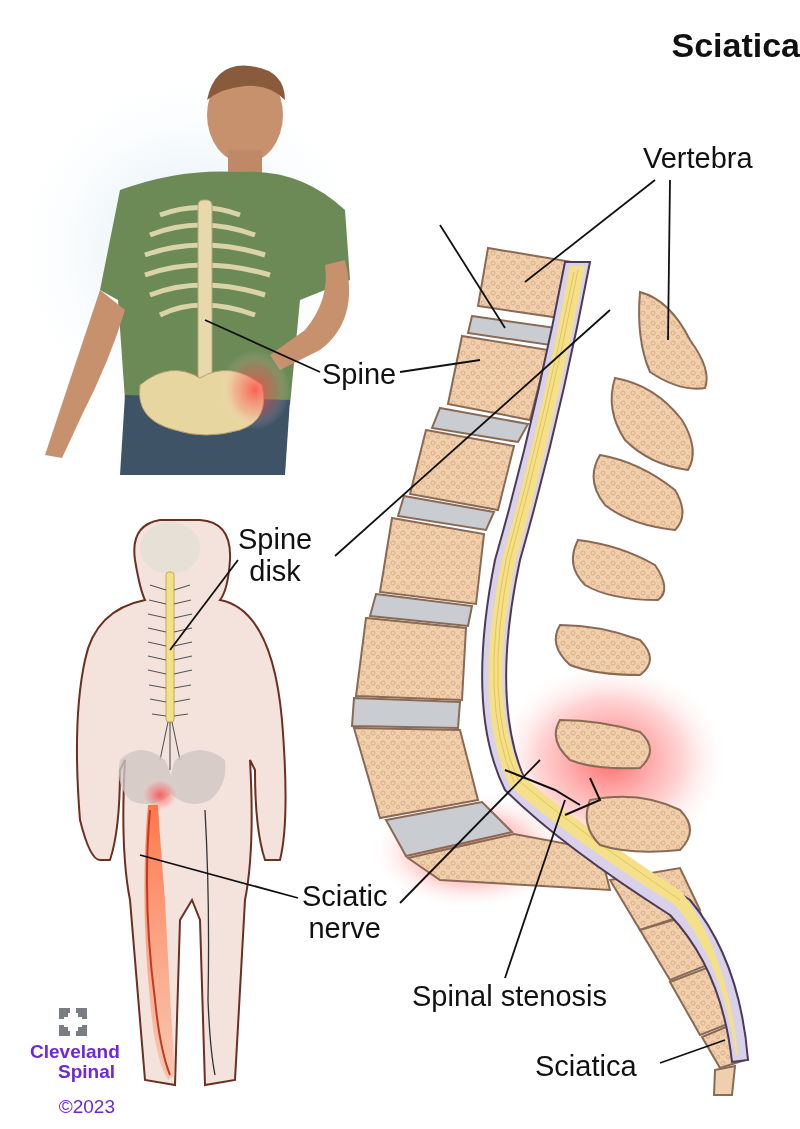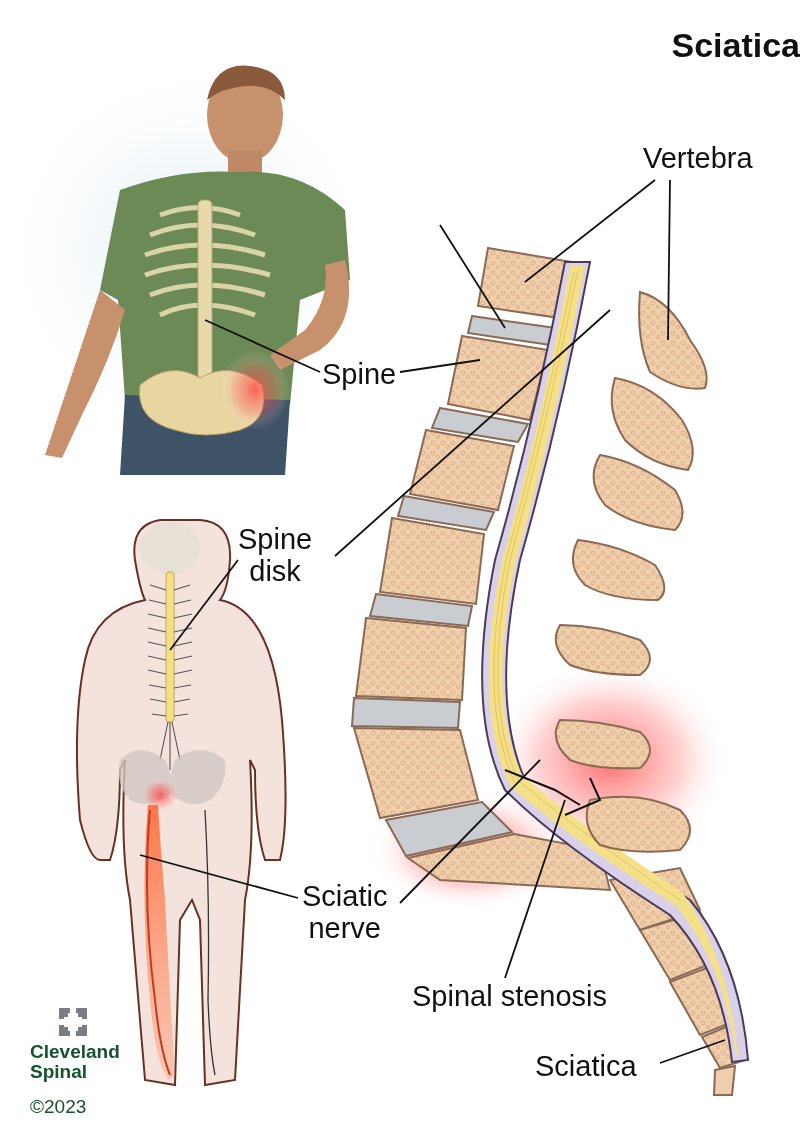--- a/index.html
+++ b/index.html
@@ -1,20 +1,20 @@
 <!DOCTYPE html>
 <html><head>
 <meta charset="utf-8">
 <style>
   html, body { margin: 0; padding: 0; background: #ffffff; }
   body { width: 800px; height: 1129px; position: relative; overflow: hidden; font-family: "Liberation Sans", "DejaVu Sans", sans-serif; }
   .title { position: absolute; left: 0; width: 800px; top: 26px; text-align: right; font-size: 34px; font-weight: bold; color: #111; letter-spacing: 0px; }
   .label { position: absolute; font-size: 29px; color: #111; line-height: 32px; text-align: center; }
   .art { position: absolute; left: 0; top: 0; }
-  .logo { position: absolute; left: 30px; top: 1008px; width: 85px; text-align: left; color: #14532d; }
+  .logo { position: absolute; left: 30px; top: 1008px; width: 85px; text-align: right; color: #6d28d9; }
   .logo .mark { width: 28px; height: 28px; margin: 0 auto 6px auto; position: relative; }
   .logo .name { font-size: 19px; font-weight: bold; line-height: 20px; }
   .logo .copy { font-size: 19px; line-height: 26px; margin-top: 12px; }
 </style>
 </head>
 <body>
 
 <svg class="art" width="800" height="1129" viewBox="0 0 800 1129" xmlns="http://www.w3.org/2000/svg">
   <defs>
     <radialGradient id="glow" cx="50%" cy="50%" r="50%">

